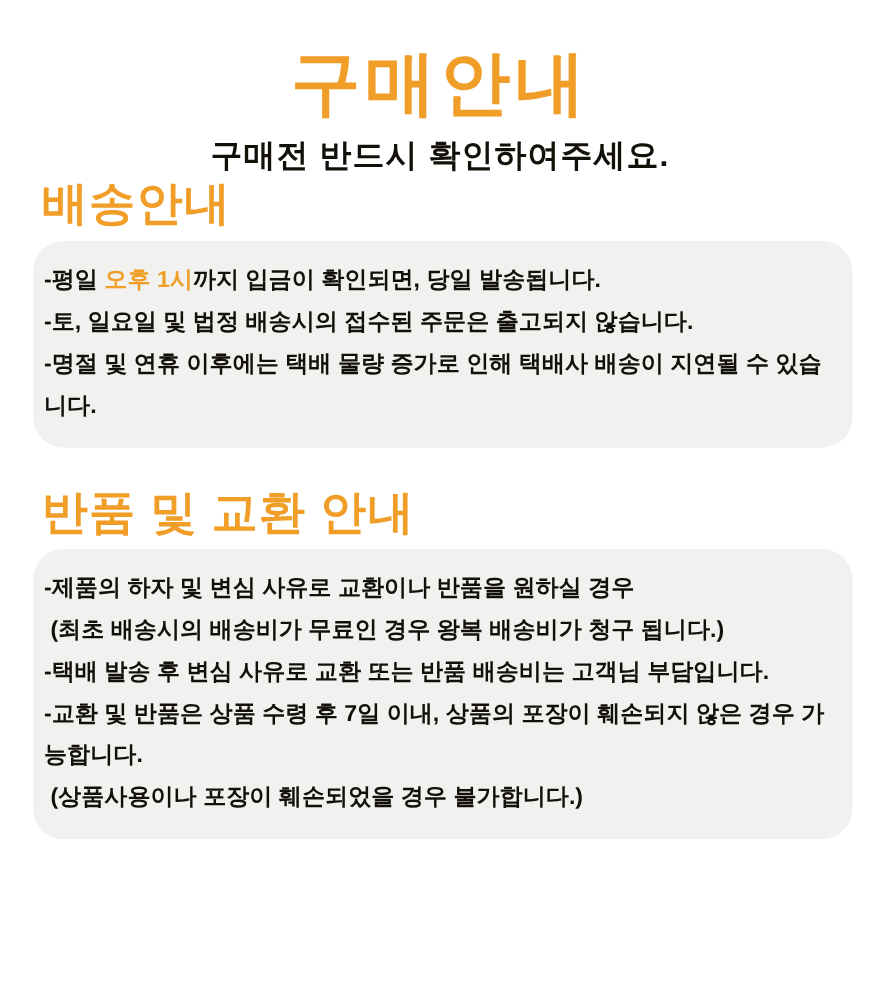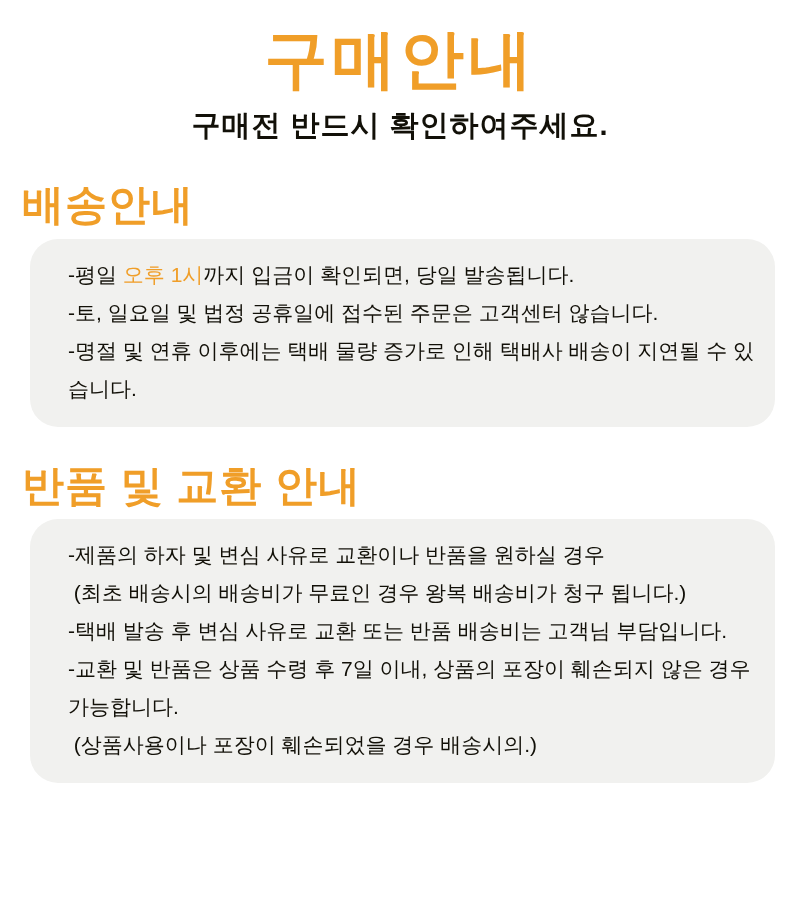--- a/index.html
+++ b/index.html
@@ -11,89 +11,87 @@
   *{margin:0;padding:0;box-sizing:border-box;}
   html,body{background:var(--page-bg);}
   body{
     width:800px;height:900px;
     font-family:"Liberation Sans","DejaVu Sans",sans-serif;
     overflow:hidden;
   }
   .page{
     width:800px;height:900px;
     background:var(--page-bg);
-    padding-top:24px;
+    padding-top:40px;
   }
   .page-title{
     text-align:center;
     color:var(--accent);
     font-size:64px;
     font-weight:900;
     letter-spacing:4px;
     line-height:1.1;
   }
   .page-subtitle{
     text-align:center;
     color:var(--text);
     font-size:29px;
     font-weight:800;
     letter-spacing:1px;
     margin-top:12px;
-    margin-bottom:36px;
   }
   .section-heading{
     color:var(--accent);
     font-size:42px;
     font-weight:900;
     letter-spacing:1px;
-    margin-left:22px;
+    margin-left:38px;
     margin-bottom:10px;
     line-height:1.1;
   }
   .info-box{
     margin:0 25px 36px 30px;
     background:var(--box-bg);
     border-radius:28px;
     padding:17px 12px 19px 10px;
   }
   .line{
     color:var(--text);
     font-size:21px;
-    font-weight:400;
+    font-weight:700;
     line-height:38px;
     letter-spacing:0px;
     white-space:pre-wrap;
-    margin-left:28px;
   }
   .line .accent{
     color:var(--accent);
   }
 </style>
 </head>
 <body>
 
 <div class="page">
 
   <h1 class="page-title">구매안내</h1>
 
   <div class="page-subtitle">구매전 반드시 확인하여주세요.</div>
 
   <div class="section">
     <h2 class="section-heading">배송안내</h2>
     <div class="info-box">
         <div class="line"><span>-평일 </span><span class="accent">오후 1시</span><span>까지 입금이 확인되면, 당일 발송됩니다.</span></div>
-        <div class="line"><span>-토, 일요일 및 법정 공휴일에 접수된 주문은 고객센터 않습니다.</span></div>
+        <div class="line"><span>-토, 일요일 및 법정 배송시의 접수된 주문은 출고되지 않습니다.</span></div>
         <div class="line"><span>-명절 및 연휴 이후에는 택배 물량 증가로 인해 택배사 배송이 지연될 수 있습니다.</span></div>
       </div>
   </div>
 
   <div class="section">
     <h2 class="section-heading">반품 및 교환 안내</h2>
     <div class="info-box">
         <div class="line"><span>-제품의 하자 및 변심 사유로 교환이나 반품을 원하실 경우</span></div>
         <div class="line"><span> (최초 배송시의 배송비가 무료인 경우 왕복 배송비가 청구 됩니다.)</span></div>
         <div class="line"><span>-택배 발송 후 변심 사유로 교환 또는 반품 배송비는 고객님 부담입니다.</span></div>
         <div class="line"><span>-교환 및 반품은 상품 수령 후 7일 이내, 상품의 포장이 훼손되지 않은 경우 가능합니다.</span></div>
-        <div class="line"><span> (상품사용이나 포장이 훼손되었을 경우 배송시의.)</span></div>
+        <div class="line"><span> (상품사용이나 포장이 훼손되었을 경우 불가합니다.)</span></div>
       </div>
   </div>
 
 </div>
 
 </body></html>

